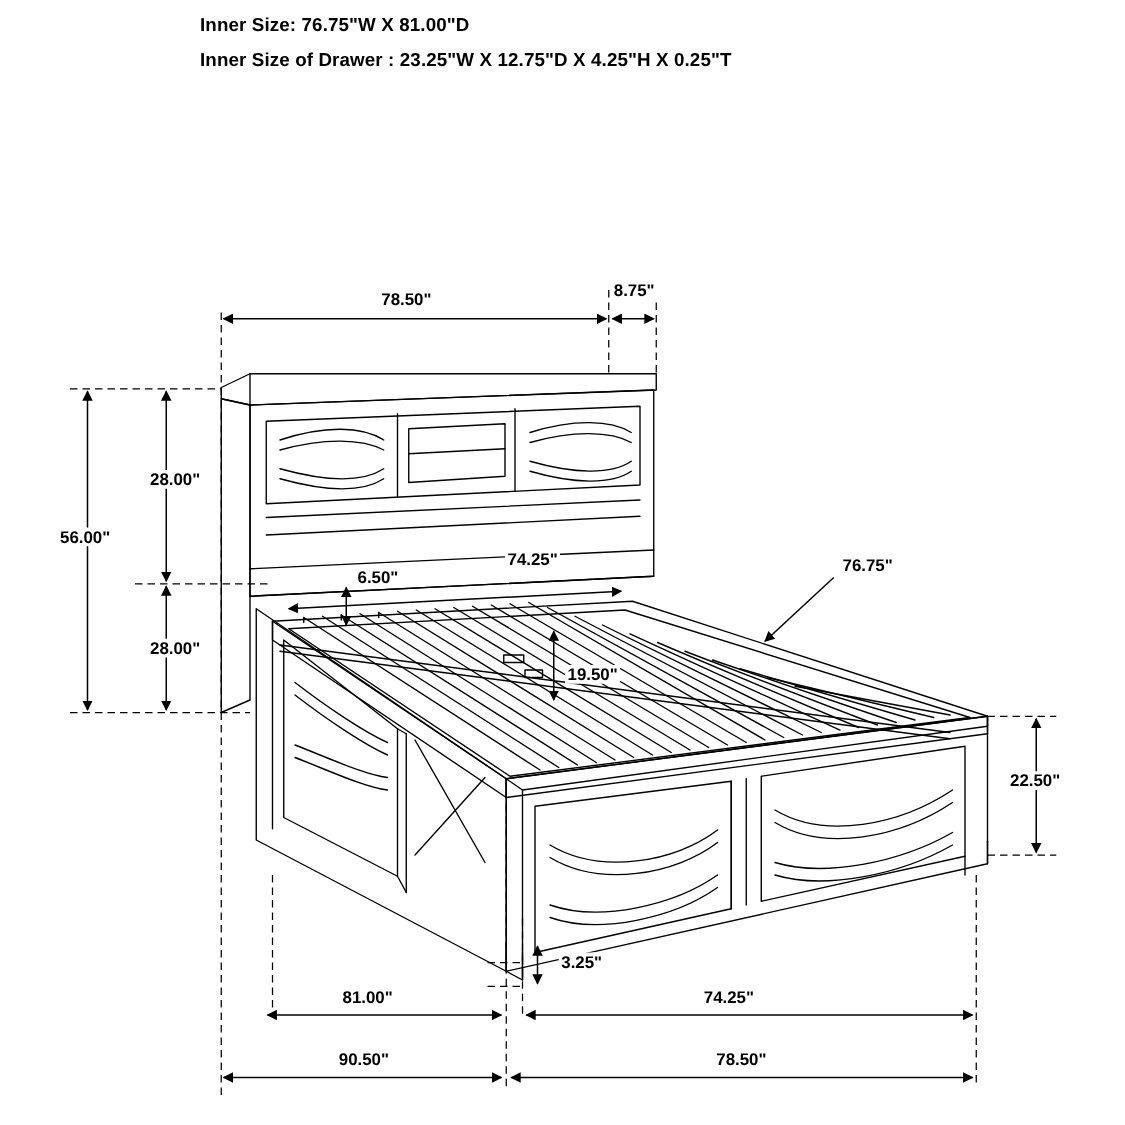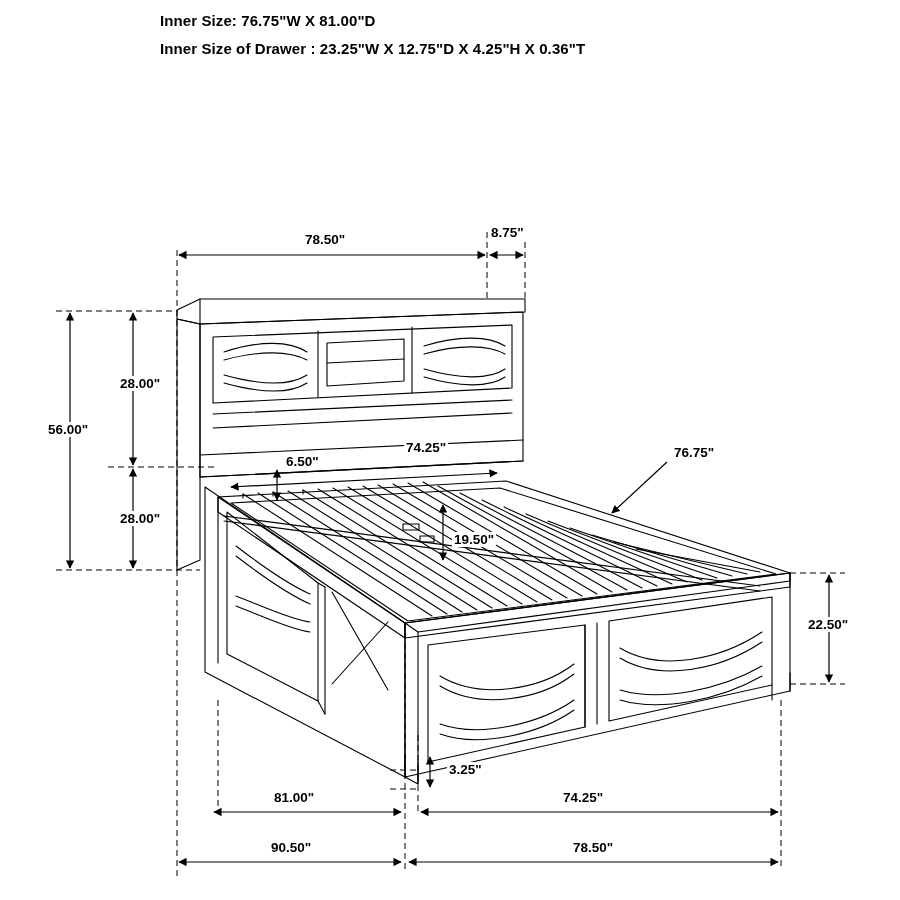--- a/index.html
+++ b/index.html
@@ -46,21 +46,21 @@
     padding: 0 2px;
     line-height: 15px;
   }
 </style>
 </head>
 <body>
 
 <div id="stage">
 
   <div class="hdr" id="hdr1">Inner Size: 76.75"W X 81.00"D</div>
-  <div class="hdr" id="hdr2">Inner Size of Drawer : 23.25"W X 12.75"D X 4.25"H X 0.36"T</div>
+  <div class="hdr" id="hdr2">Inner Size of Drawer : 23.25"W X 12.75"D X 4.25"H X 0.25"T</div>
 
   <svg id="diagram" viewBox="0 0 900 900">
     <g fill="none" stroke="#000" stroke-width="1.1" stroke-linejoin="round" stroke-linecap="round">
 
       <path d="M177 310 L200 299 L525 299 L525 312 L200 324 L177 319 Z"></path>
       <path d="M200 299 L200 324"></path>
 
       <path d="M200 324 L200 477 L523 461 L523 312 Z"></path>
 
       <path d="M177 319 L177 570 L200 560 L200 324 Z"></path>

